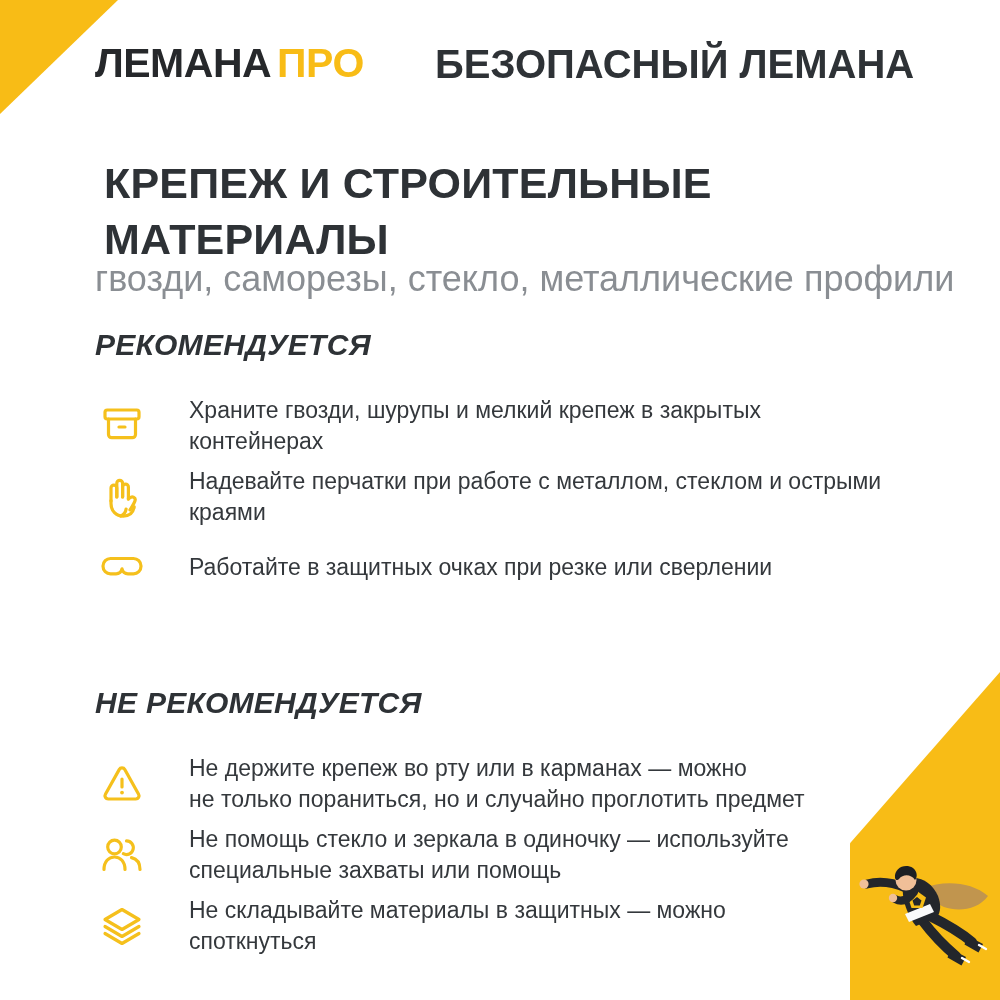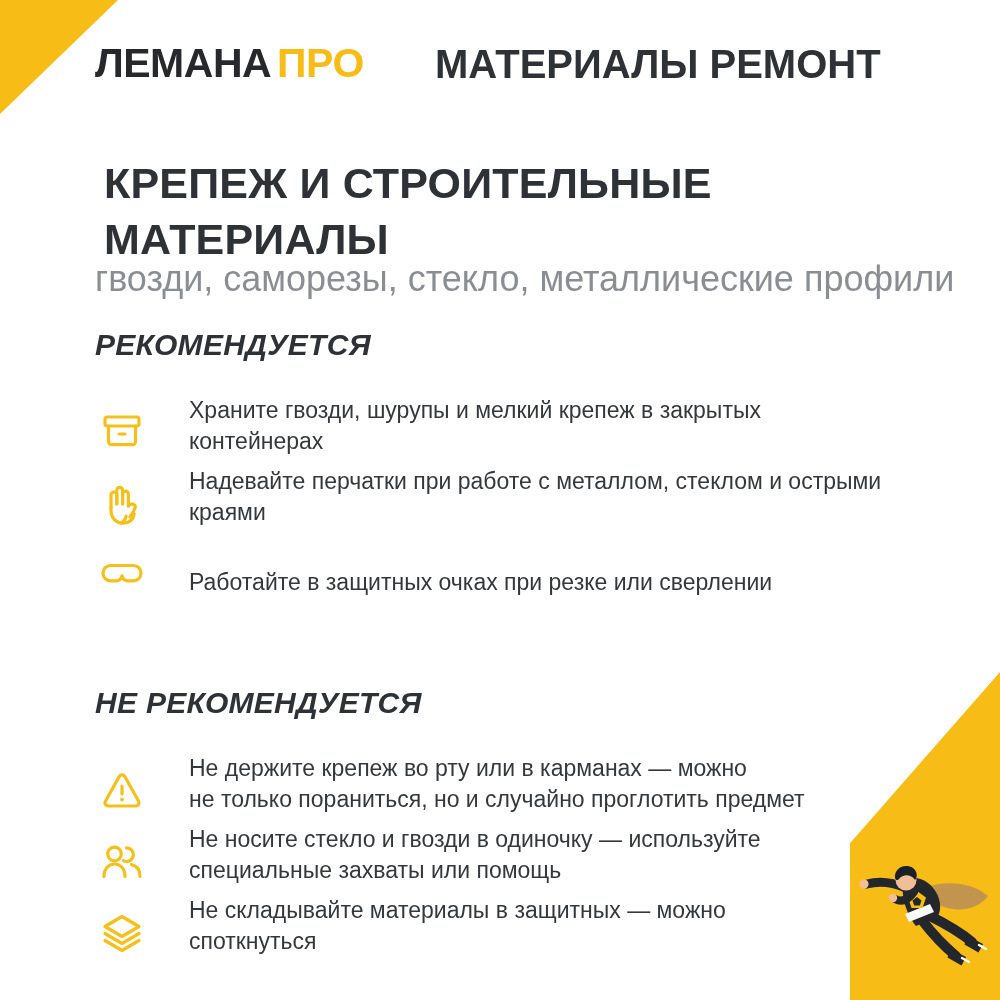--- a/index.html
+++ b/index.html
@@ -48,21 +48,21 @@
     font-size:36px;color:#8a8e93;white-space:nowrap;
   }
   
   .section{position:absolute;left:95px;right:35px;}
   .section-recommended{top:328px;}
   .section-not-recommended{top:686px;}
   .section h2{
     margin:0 0 32px 0;
     font-size:30px;font-weight:bold;color:#2e3236;letter-spacing:0.3px;font-style:italic;
   }
-  .row{display:flex;align-items:flex-end;margin-bottom:8px;min-height:62px;}
+  .row{display:flex;align-items:center;margin-bottom:8px;min-height:62px;}
   .icon-cell{
     flex:0 0 54px;margin-right:40px;
     display:flex;justify-content:center;
   }
   .icon-cell svg{display:block;}
   .row-text{
     font-size:23px;line-height:31px;color:#34383c;
     white-space:pre-line;padding-top:1px;max-width:730px;
   }
   .ico{stroke:#f5c01c;stroke-width:3.2;fill:none;stroke-linecap:round;stroke-linejoin:round;}
@@ -71,21 +71,21 @@
 </head>
 <body>
 
 <div class="poster">
 
   <div class="corner-tl"></div>
 
   <div class="logo">
     <span>ЛЕМАНА</span><span class="pro">ПРО</span>
   </div>
-  <div class="program-title">МАТЕРИАЛЫ РЕМОНТ</div>
+  <div class="program-title">БЕЗОПАСНЫЙ ЛЕМАНА</div>
 
   <h1 class="page-title" style="margin:9px;">КРЕПЕЖ И СТРОИТЕЛЬНЫЕ
 МАТЕРИАЛЫ</h1>
   <div class="page-subtitle">гвозди, саморезы, стекло, металлические профили</div>
 
   <section class="section section-recommended">
     <h2>РЕКОМЕНДУЕТСЯ</h2>
 
     <div class="row">
       <span class="icon-cell">
@@ -142,21 +142,21 @@
 
     <div class="row">
       <span class="icon-cell">
         <svg width="48" height="48" viewBox="0 0 48 48">
           <circle class="ico" cx="16.5" cy="16" r="6.8"></circle>
           <path class="ico" d="M6 38.5 c0 -8 4.7 -12.5 10.5 -12.5 c5.8 0 10.5 4.5 10.5 12.5"></path>
           <path class="ico" d="M28.5 9.9 a6.8 6.8 0 1 1 -3.2 12.8"></path>
           <path class="ico" d="M33.5 26.6 c5.5 1.3 8.5 5.8 8.5 11.9"></path>
         </svg>
       </span>
-      <span class="row-text">Не носите стекло и гвозди в одиночку — используйте
+      <span class="row-text">Не помощь стекло и зеркала в одиночку — используйте
 специальные захваты или помощь</span>
     </div>
 
     <div class="row">
       <span class="icon-cell">
         <svg width="48" height="48" viewBox="0 0 48 48">
           <path class="ico" d="M24 7.5 L41 17.5 L24 27.5 L7 17.5 Z"></path>
           <path class="ico" d="M7 24.5 L24 34.5 L41 24.5"></path>
           <path class="ico" d="M7 31.5 L24 41.5 L41 31.5"></path>
         </svg>

